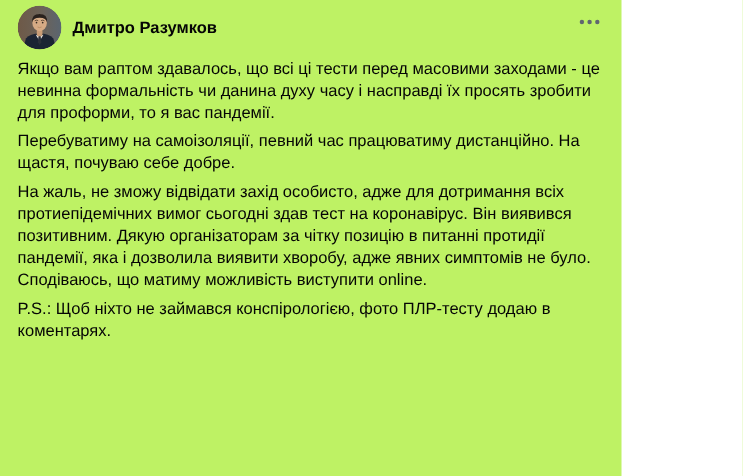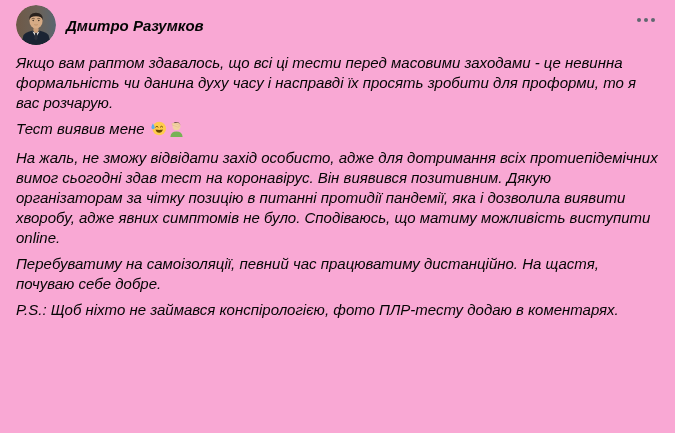--- a/index.html
+++ b/index.html
@@ -1,18 +1,18 @@
 <!DOCTYPE html>
 <html><head>
 <meta charset="utf-8">
 <style>
   html,body{margin:0;padding:0;background:#ffffff;}
   .post{
-    width:675px;height:433px;background:#f9a8d4;position:relative;overflow:hidden;
-    font-family:"Liberation Sans",sans-serif;color:#050505;font-style:italic;
+    width:565px;height:433px;background:#bef264;position:relative;overflow:hidden;
+    font-family:"Liberation Sans",sans-serif;color:#050505;
   }
   .header{display:flex;align-items:center;padding:5px 16px 0 16px;}
   .avatar{
     width:40px;height:40px;border-radius:50%;overflow:hidden;flex:0 0 40px;
     cursor:pointer;
   }
   .avatar svg{display:block;}
   .header-info{margin-left:10px;}
   .author{
     font-size:15px;font-weight:700;color:#050505;line-height:19px;cursor:pointer;
@@ -78,31 +78,19 @@
 
     <div class="menu-btn">
       <span class="dot"></span>
       <span class="dot"></span>
       <span class="dot"></span>
     </div>
 
   </div>
 
   <div class="body" id="post-body">
-      <p>Якщо вам раптом здавалось, що всі ці тести перед масовими заходами - це невинна формальність чи данина духу часу і насправді їх просять зробити для проформи, то я вас розчарую.</p>
-      <p>Тест виявив мене <span class="emoji"><svg width="17" height="17" viewBox="0 0 36 36">
-            <circle cx="19.5" cy="18" r="14.5" fill="#FFCC4D"></circle>
-            <path d="M19.5 21.2c-4.6 0-7.6-.9-7.6-.9s.9 6.6 7.6 6.6 7.6-6.6 7.6-6.6-3 .9-7.6.9z" fill="#664500"></path>
-            <path d="M12 14.8q2.6-3.6 5.2 0" stroke="#664500" stroke-width="2" fill="none" stroke-linecap="round"></path>
-            <path d="M21.8 14.8q2.6-3.6 5.2 0" stroke="#664500" stroke-width="2" fill="none" stroke-linecap="round"></path>
-            <path d="M6 7.5C4.2 11.2 3 13.6 3 16a3.6 3.6 0 0 0 7.2 0c0-2.4-1.7-5.2-4.2-8.5z" fill="#5DADEC"></path>
-          </svg></span><span class="emoji"><svg width="17" height="17" viewBox="0 0 36 36">
-            <path d="M5 36q1.2-11.5 13-11.5T31 36z" fill="#77B255"></path>
-            <circle cx="18" cy="13" r="8.3" fill="#F3D2A2"></circle>
-            <path d="M9.7 12.2a8.3 8.3 0 0 1 16.6 1.2c.2-4.2-1.8-7.6-8.3-7.6s-8.5 3-8.3 6.4z" fill="#4E342E"></path>
-            <rect x="8" y="8.2" width="16.5" height="4.8" rx="2.4" transform="rotate(20 16 10.5)" fill="#F3D2A2" stroke="#D5AB88" stroke-width="0.6"></rect>
-          </svg></span></p>
+      <p>Якщо вам раптом здавалось, що всі ці тести перед масовими заходами - це невинна формальність чи данина духу часу і насправді їх просять зробити для проформи, то я вас пандемії.</p>
+      <p>Перебуватиму на самоізоляції, певний час працюватиму дистанційно. На щастя, почуваю себе добре.</p>
       <p>На жаль, не зможу відвідати захід особисто, адже для дотримання всіх протиепідемічних вимог сьогодні здав тест на коронавірус. Він виявився позитивним. Дякую організаторам за чітку позицію в питанні протидії пандемії, яка і дозволила виявити хворобу, адже явних симптомів не було. Сподіваюсь, що матиму можливість виступити online.</p>
-      <p>Перебуватиму на самоізоляції, певний час працюватиму дистанційно. На щастя, почуваю себе добре.</p>
       <p>P.S.: Щоб ніхто не займався конспірологією, фото ПЛР-тесту додаю в коментарях.</p>
     </div>
 
 </div>
 
 </body></html>

